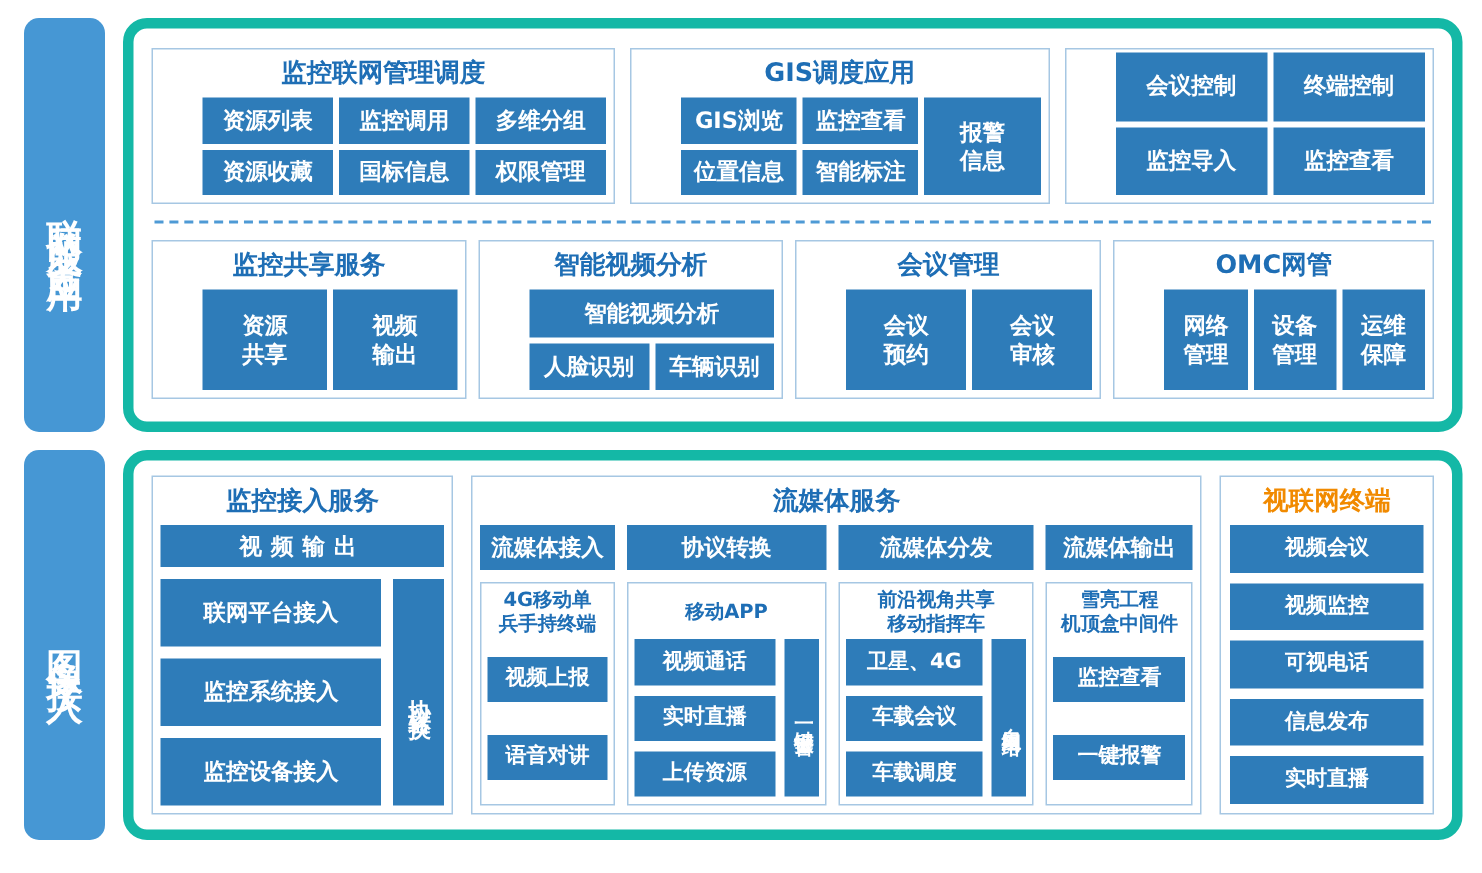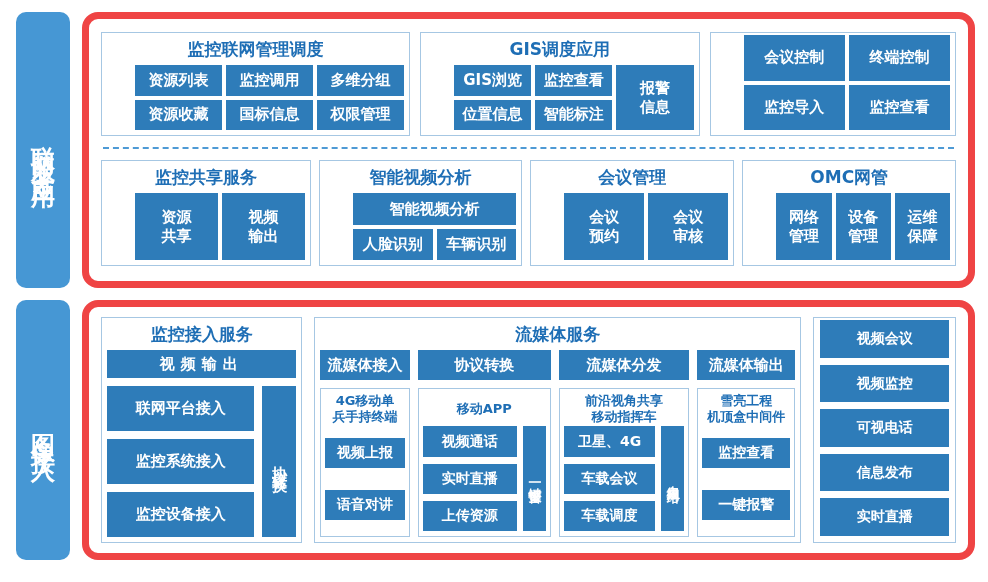--- a/index.html
+++ b/index.html
@@ -16,21 +16,21 @@
   }
   #sidebar-top{top:12px;height:276px;}
   #sidebar-bottom{top:300px;height:260px;}
   .sidebar-text{
     writing-mode:vertical-rl;text-orientation:upright;
     color:#fff;font-size:24px;letter-spacing:8px;line-height:1;
   }
   
   .container{
     position:absolute;left:82px;width:893px;box-sizing:border-box;
-    border:7px solid #ef4444;border-radius:16px;background:#fff;
+    border:7px solid #14b8a6;border-radius:16px;background:#fff;
   }
   #container-top{top:12px;height:276px;padding:13px 12px 12px;}
   #container-bottom{top:300px;height:260px;padding:10px 12px;}
   
   .row{display:flex;}
   .row1{height:104px;gap:10px;}
   .row2{height:106px;gap:8px;}
   .gbox{
     border:1px solid #A6C7E3;background:#fff;box-sizing:border-box;
     padding:2px 5px 5px;display:flex;flex-direction:column;min-width:0;
@@ -255,20 +255,21 @@
             <div class="sub-col spread">
               <div class="cell">监控查看</div>
               <div class="cell">一键报警</div>
             </div>
           </div>
         </div>
       </div>
     </div>
 
     <div class="gbox terminal-box">
+      <div class="gbox-title terminal-title">视联网终端</div>
       <div class="terminal-cells">
         <div class="cell">视频会议</div>
         <div class="cell">视频监控</div>
         <div class="cell">可视电话</div>
         <div class="cell">信息发布</div>
         <div class="cell">实时直播</div>
       </div>
     </div>
   </div>
 </div>

